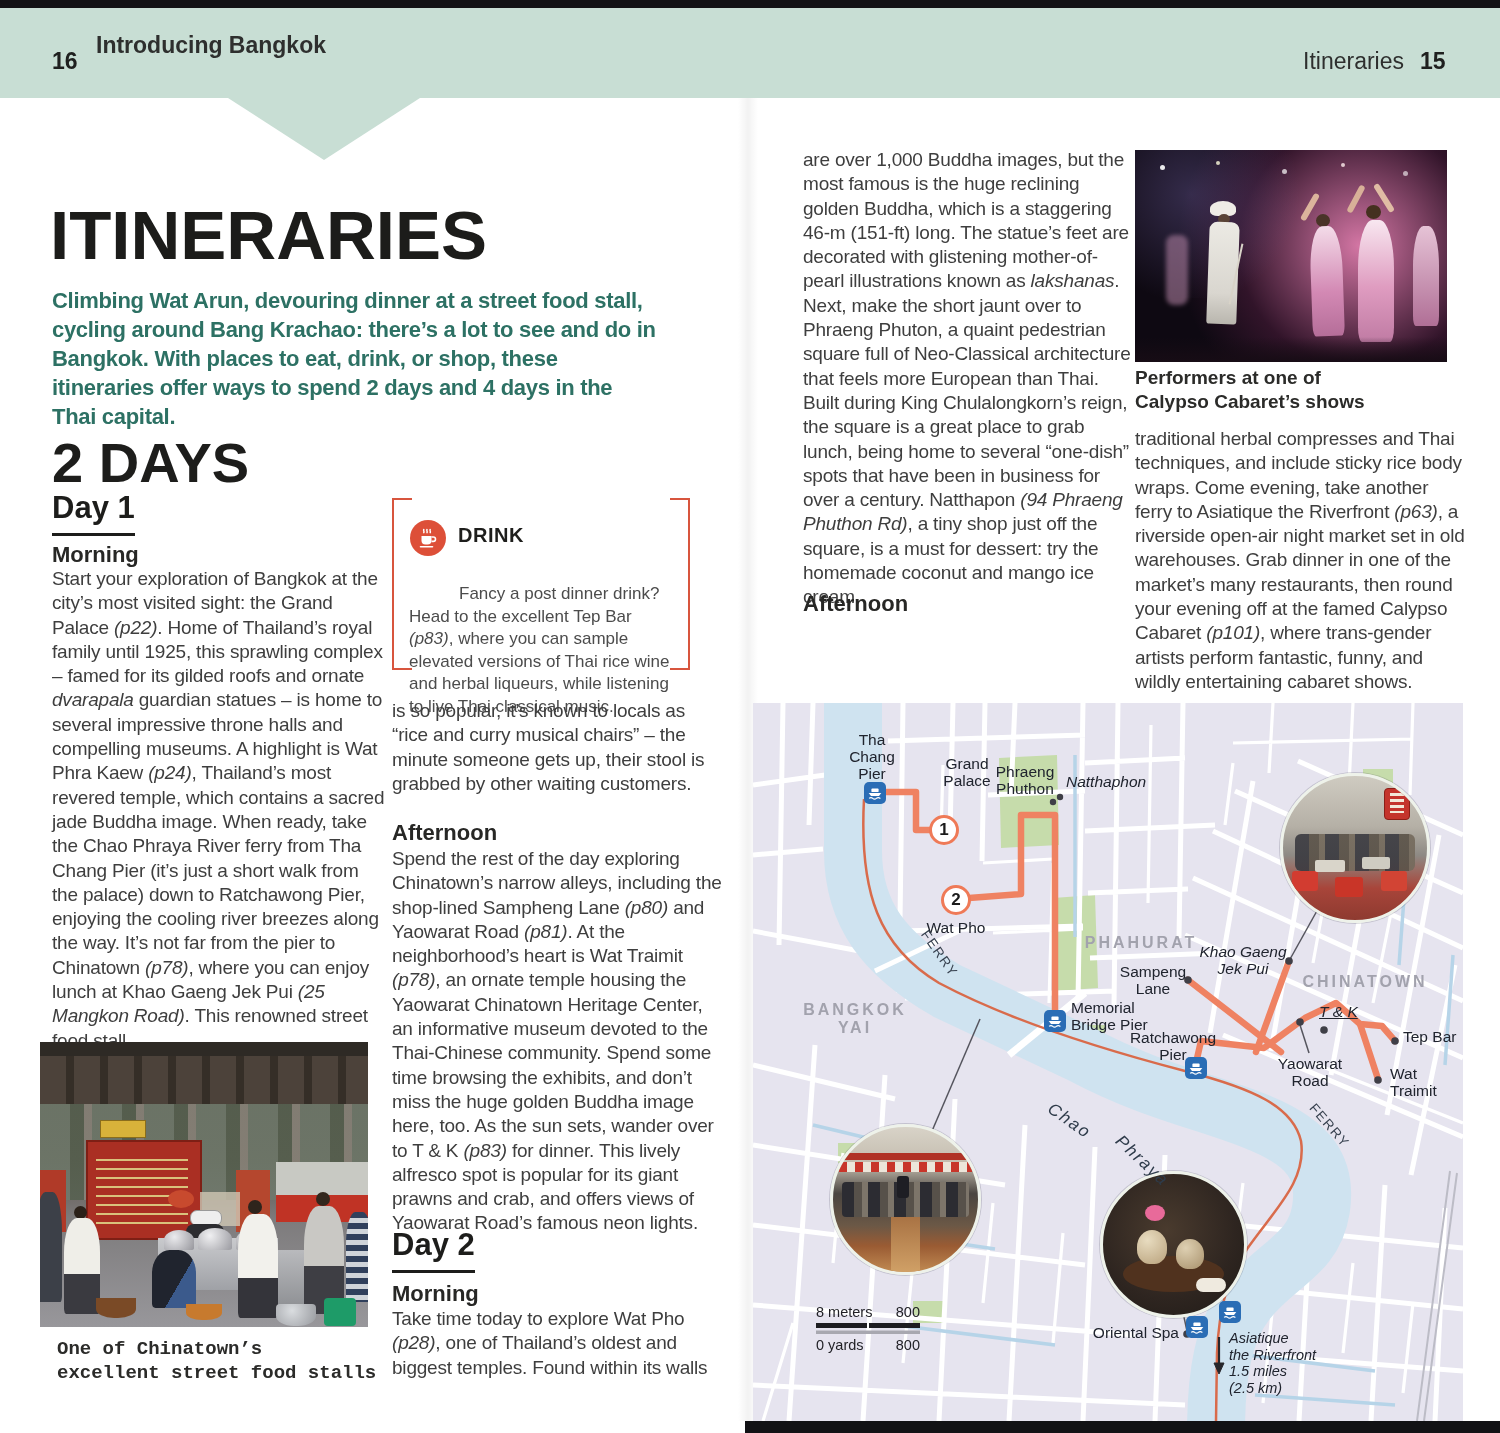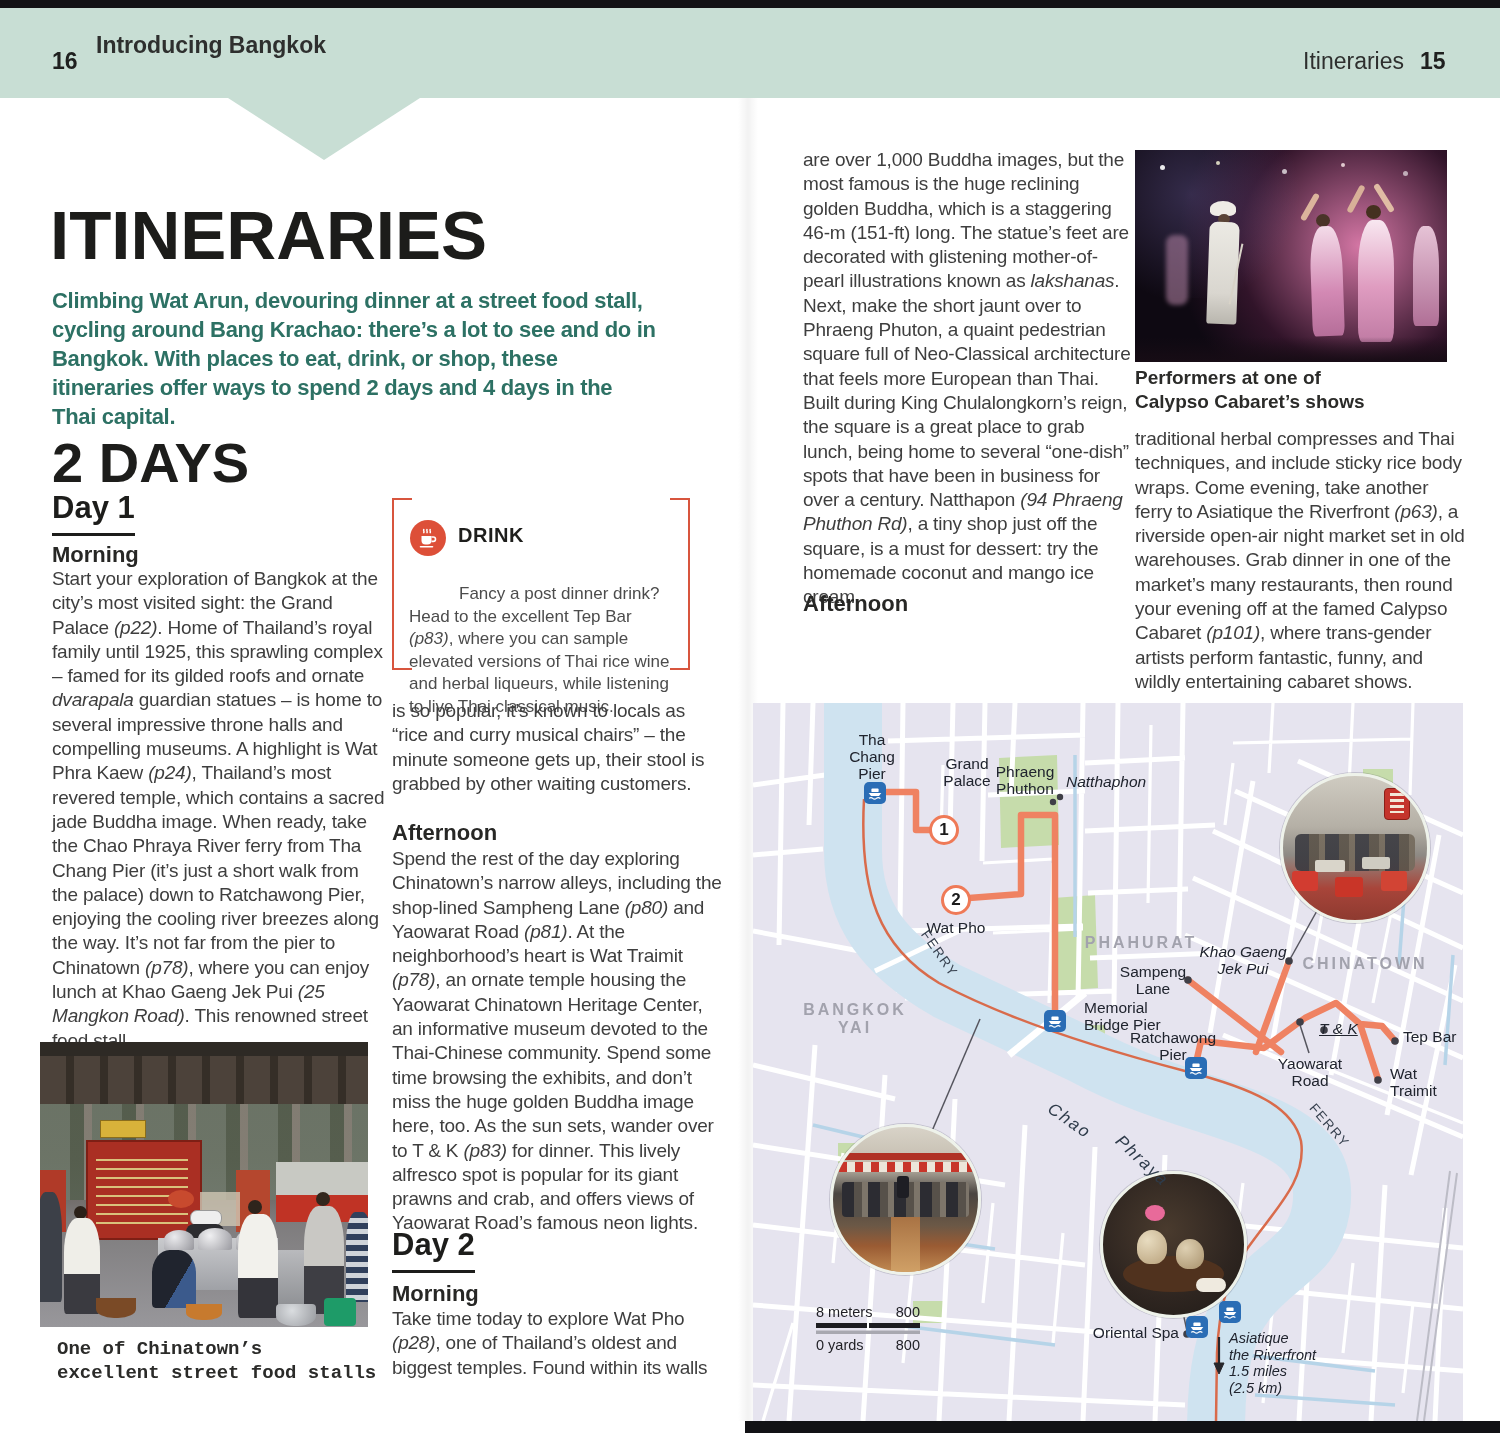--- a/index.html
+++ b/index.html
@@ -330,26 +330,26 @@
 Phuthon</div>
     <div class="map-label l-left ital" style="left:313px;top:70px;">Natthaphon</div>
     <div class="map-label" style="left:203px;top:216px;">Wat Pho</div>
     <div class="area-label" style="left:388px;top:231px;">PHAHURAT</div>
     <div class="area-label" style="left:102px;top:298px;">BANGKOK
 YAI</div>
     <div class="map-label" style="left:400px;top:260px;">Sampeng
 Lane</div>
     <div class="map-label ital" style="left:490px;top:240px;">Khao Gaeng
 Jek Pui</div>
-    <div class="area-label" style="left:612px;top:252px;">CHINATOWN</div>
-    <div class="map-label l-left" style="left:318px;top:296px;margin-left:13px;">Memorial
+    <div class="area-label" style="left:612px;top:270px;">CHINATOWN</div>
+    <div class="map-label l-left" style="left:318px;top:296px;">Memorial
 Bridge Pier</div>
     <div class="map-label" style="left:420px;top:326px;">Ratchawong
 Pier</div>
-    <div class="map-label l-left ital" style="left:566px;top:317px;text-decoration:underline;">T &amp; K</div>
+    <div class="map-label l-left ital" style="left:566px;top:300px;text-decoration:underline;">T &amp; K</div>
     <div class="map-label l-left" style="left:650px;top:325px;">Tep Bar</div>
     <div class="map-label" style="left:557px;top:352px;">Yaowarat
 Road</div>
     <div class="map-label l-left" style="left:637px;top:362px;">Wat
 Traimit</div>
     <div class="riverlbl" style="left:292px;top:408px;transform:rotate(35deg);">Chao</div>
     <div class="riverlbl" style="left:356px;top:448px;transform:rotate(43deg);">Phraya</div>
     <div class="rot" style="left:160px;top:243px;transform:rotate(55deg);">FERRY</div>
     <div class="rot" style="left:550px;top:415px;transform:rotate(49deg);">FERRY</div>
     <div class="map-label l-right" style="left:330px;top:621px;width:96px;">Oriental Spa</div>

